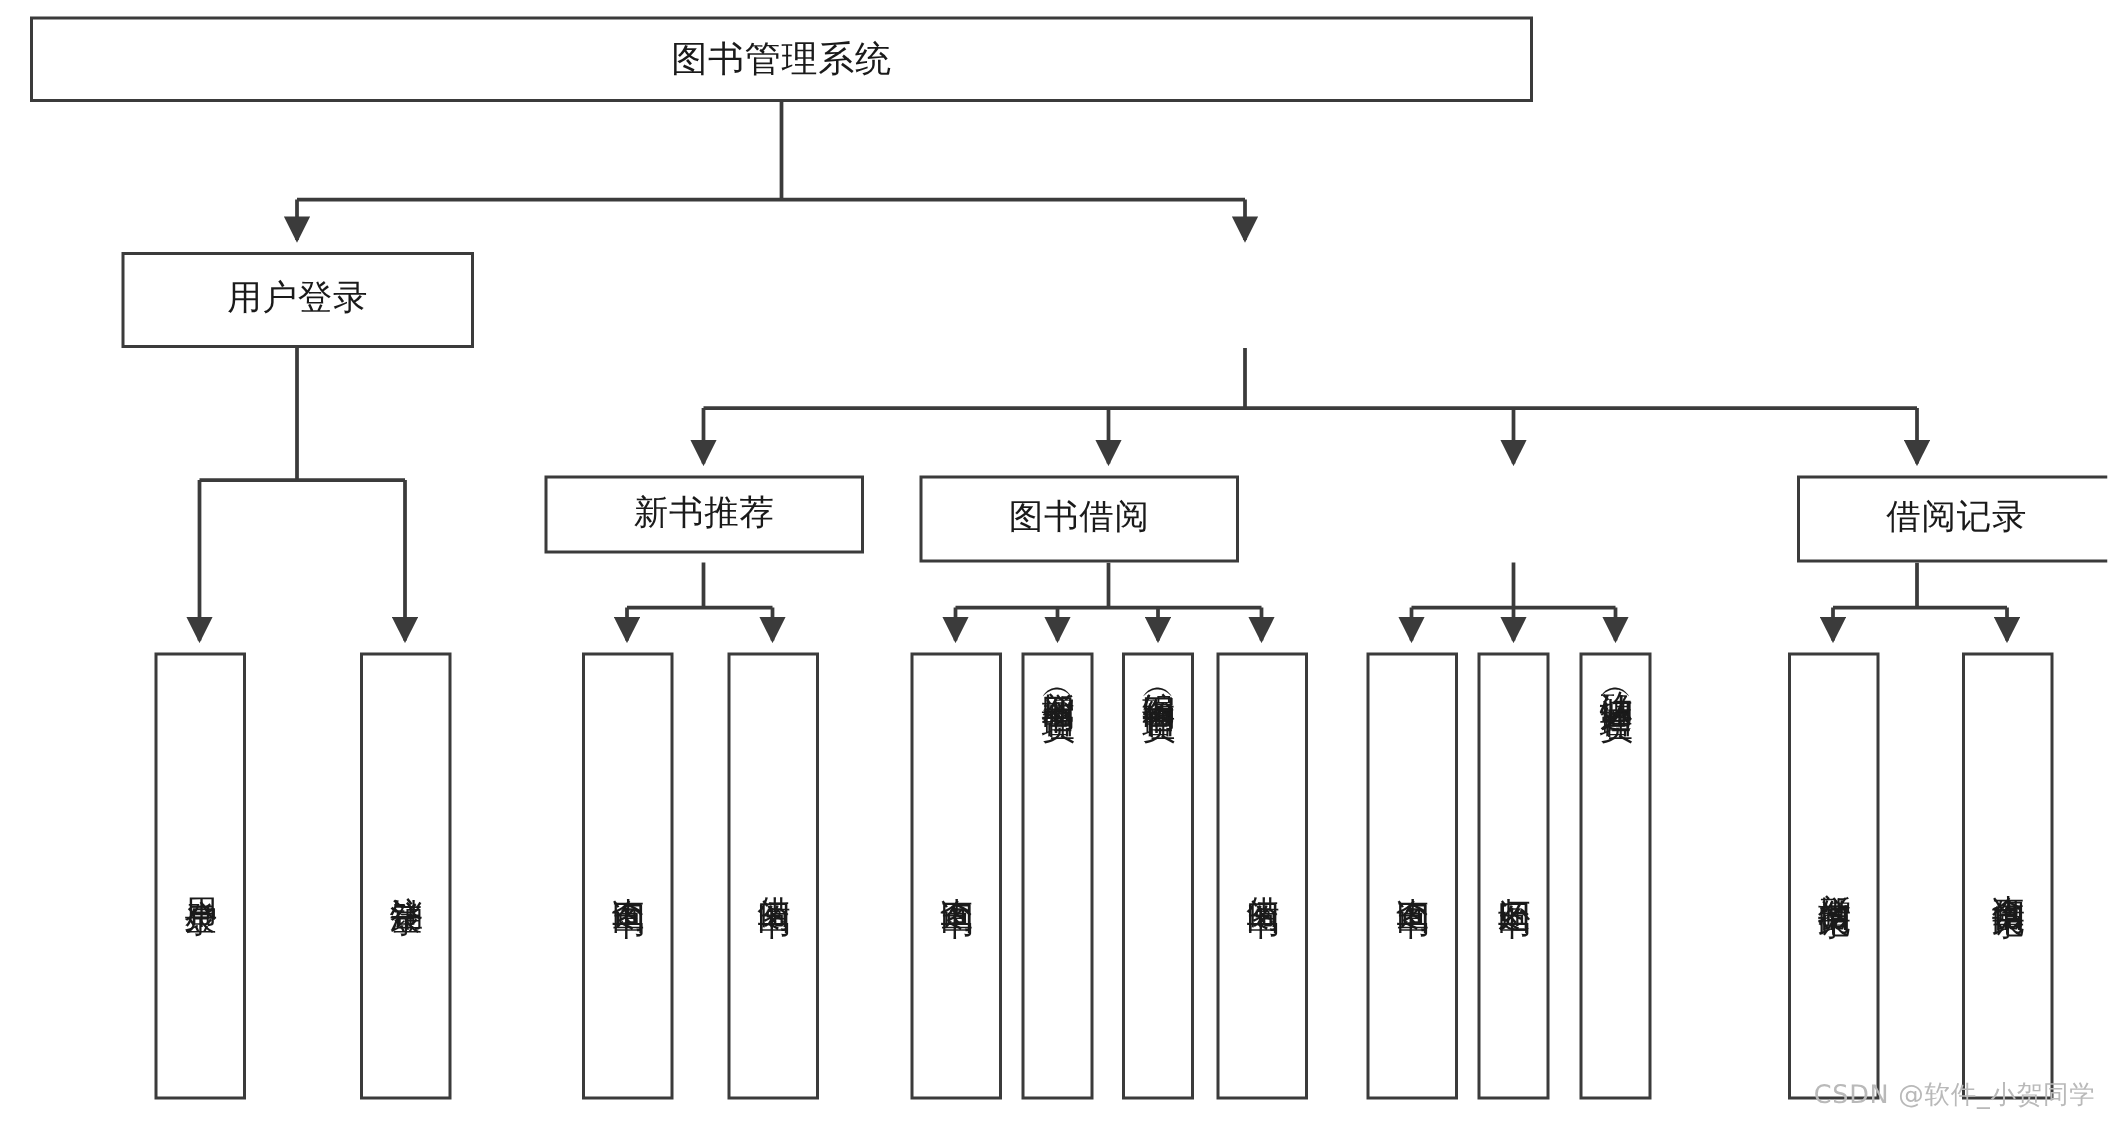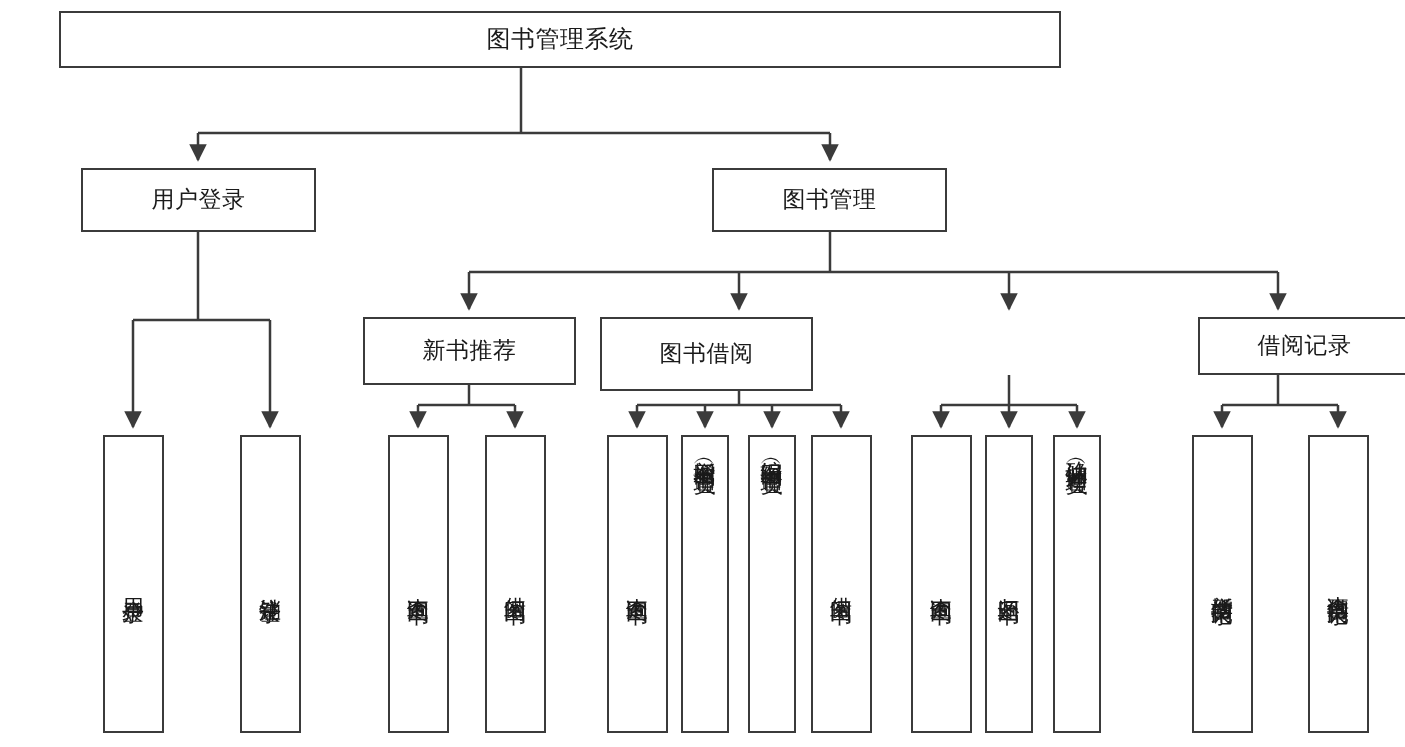--- a/index.html
+++ b/index.html
@@ -39,21 +39,20 @@
   
   .node.horiz {
     align-items: center;
     text-align: center;
     font-size: 23px;
     line-height: 1.1;
     letter-spacing: 0.5px;
   }
   .node.root {
     font-size: 24px;
-    margin-left: 39px;
   }
   
   .node.vert {
     align-items: flex-start;
     padding-top: 6px;
   }
   .node.vert .vlabel {
     writing-mode: vertical-rl;
     text-orientation: upright;
     font-size: 22px;
@@ -128,24 +127,23 @@
       <path d="M 1278 375 L 1278 405"></path>
       <path d="M 1222 405 L 1338 405"></path>
       <path d="M 1222 405 L 1222 427" marker-end="url(#arrow)"></path>
       <path d="M 1338 405 L 1338 427" marker-end="url(#arrow)"></path>
     </g>
   </svg>
 
   <div class="node horiz root" style="left:20px; top:11px; width:1002px; height:57px;">图书管理系统</div>
 
   <div class="node horiz" style="left:81px; top:168px; width:235px; height:64px;">用户登录</div>
-  <div class="node horiz" style="left:712px; top:168px; width:235px; height:64px;">图书管理</div>
 
-  <div class="node horiz" style="left:363px; top:317px; width:213px; height:68px;">新书推荐</div>
-  <div class="node horiz" style="left:600px; top:317px; width:213px; height:74px;">图书借阅</div>
+  <div class="node horiz" style="left:363px; top:317px; width:213px; height:52px;">新书推荐</div>
+  <div class="node horiz" style="left:613px; top:317px; width:213px; height:58px;">图书借阅</div>
   <div class="node horiz" style="left:1172px; top:317px; width:213px; height:58px;margin-left:26px;">借阅记录</div>
 
   <div class="node vert center" style="left:103px; top:435px; width:61px; height:298px;">
     <span class="vlabel">用户登录</span>
   </div>
   <div class="node vert center" style="left:240px; top:435px; width:61px; height:298px;">
     <span class="vlabel">注销登录</span>
   </div>
 
   <div class="node vert center" style="left:388px; top:435px; width:61px; height:298px;">
@@ -178,13 +176,14 @@
     <span class="vlabel">确认归还（管理员）</span>
   </div>
 
   <div class="node vert center" style="left:1192px; top:435px; width:61px; height:298px;">
     <span class="vlabel">新增借阅记录</span>
   </div>
   <div class="node vert center" style="left:1308px; top:435px; width:61px; height:298px;">
     <span class="vlabel">查询借阅记录</span>
   </div>
 
+  <div class="watermark">CSDN @软件_小贺同学</div>
 </div>
 
 </body></html>

